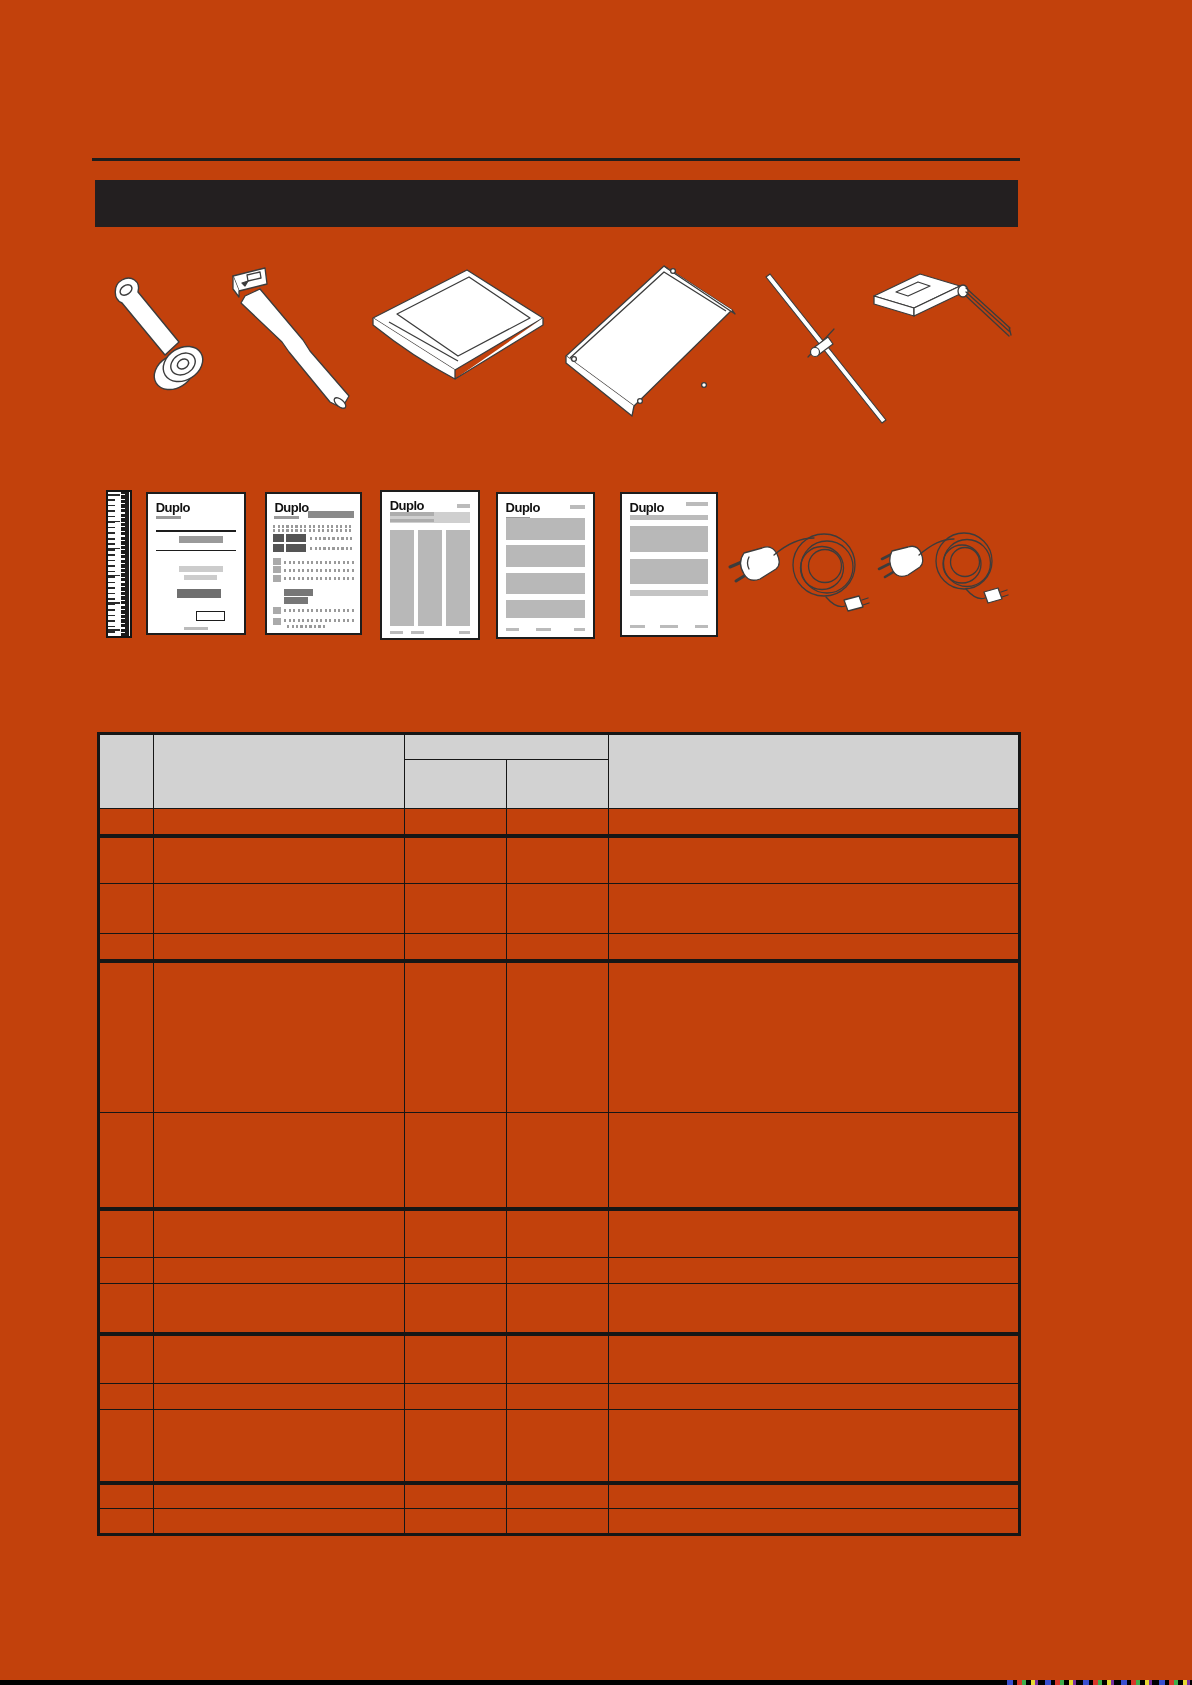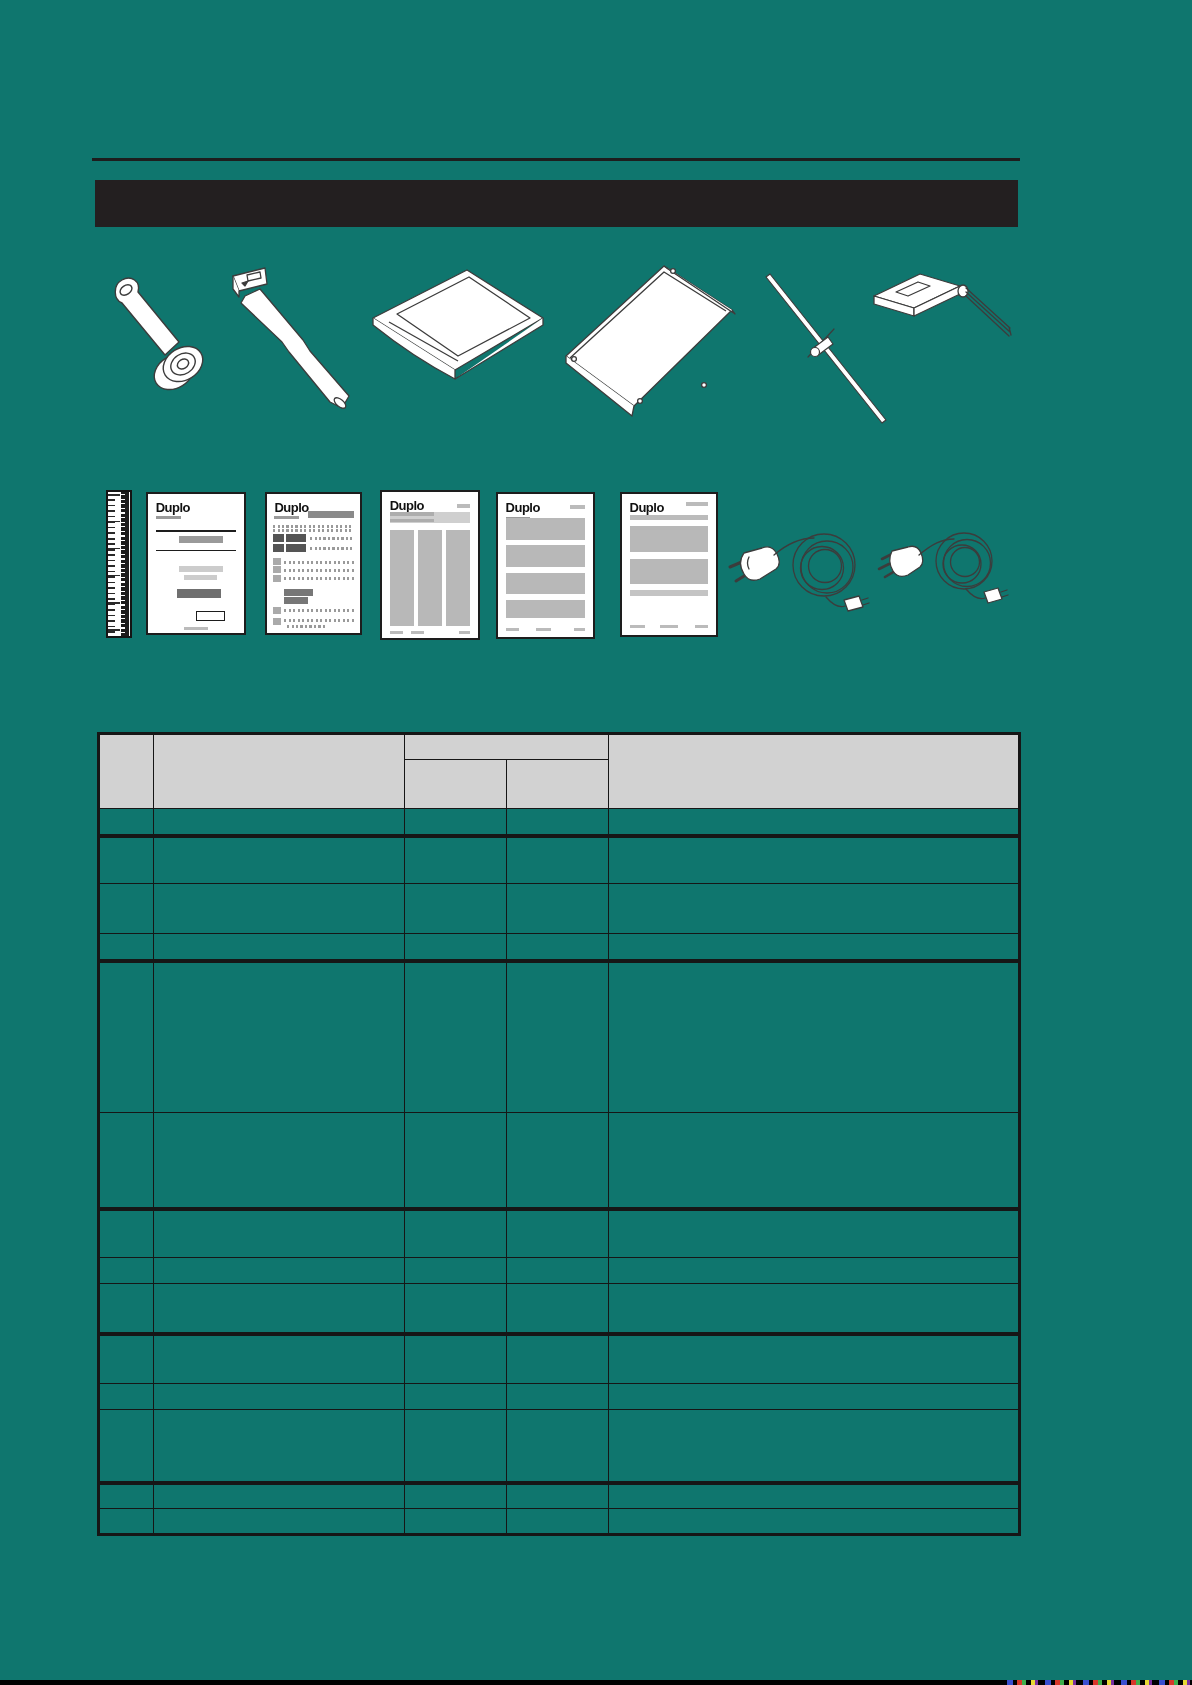--- a/index.html
+++ b/index.html
@@ -1,16 +1,16 @@
 <!DOCTYPE html>
 <html><head>
 <meta charset="utf-8">
 <style>
   html,body{margin:0;padding:0;background:#fff;}
-  .page{position:relative;width:1192px;height:1685px;background:#0f766e;
+  .page{position:relative;width:1192px;height:1685px;background:#c2410c;
         font-family:"Liberation Sans",sans-serif;overflow:hidden;}
 
   
   .top-rule{position:absolute;left:92px;top:158px;width:928px;height:2.5px;background:#1d1d1d;}
   .header-bar{position:absolute;left:95px;top:180px;width:923px;height:47px;background:#231f20;}
 
   
   .fig{position:absolute;}
   .fig svg{display:block;width:100%;height:100%;}
 

